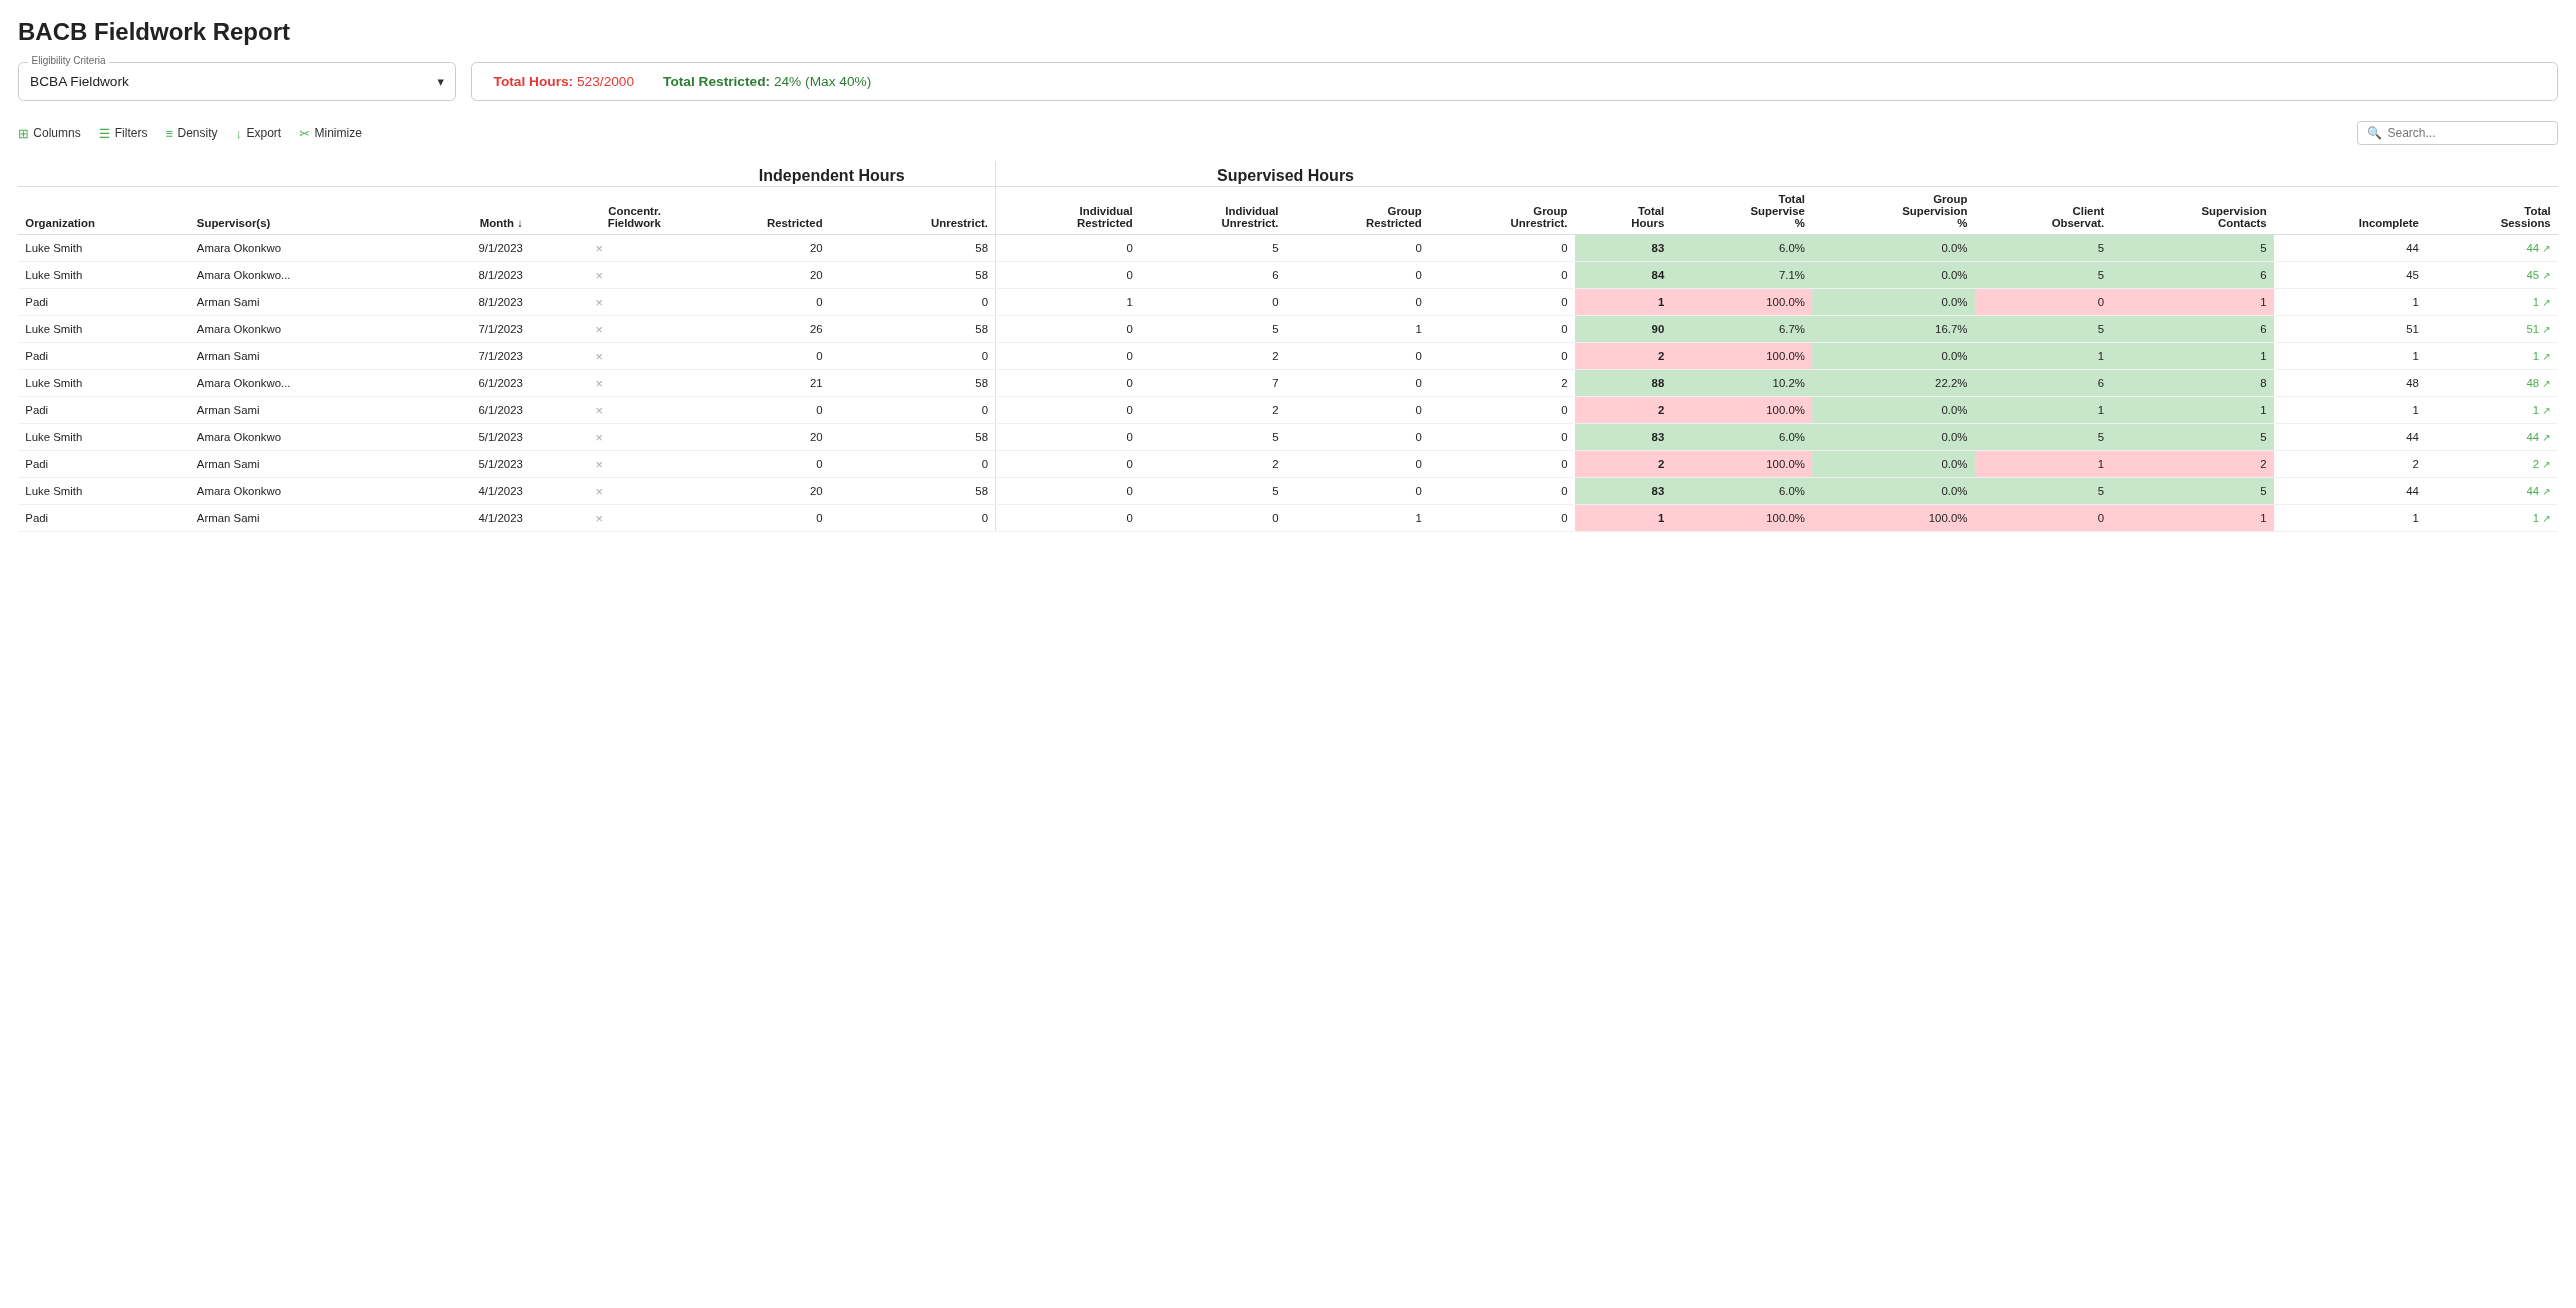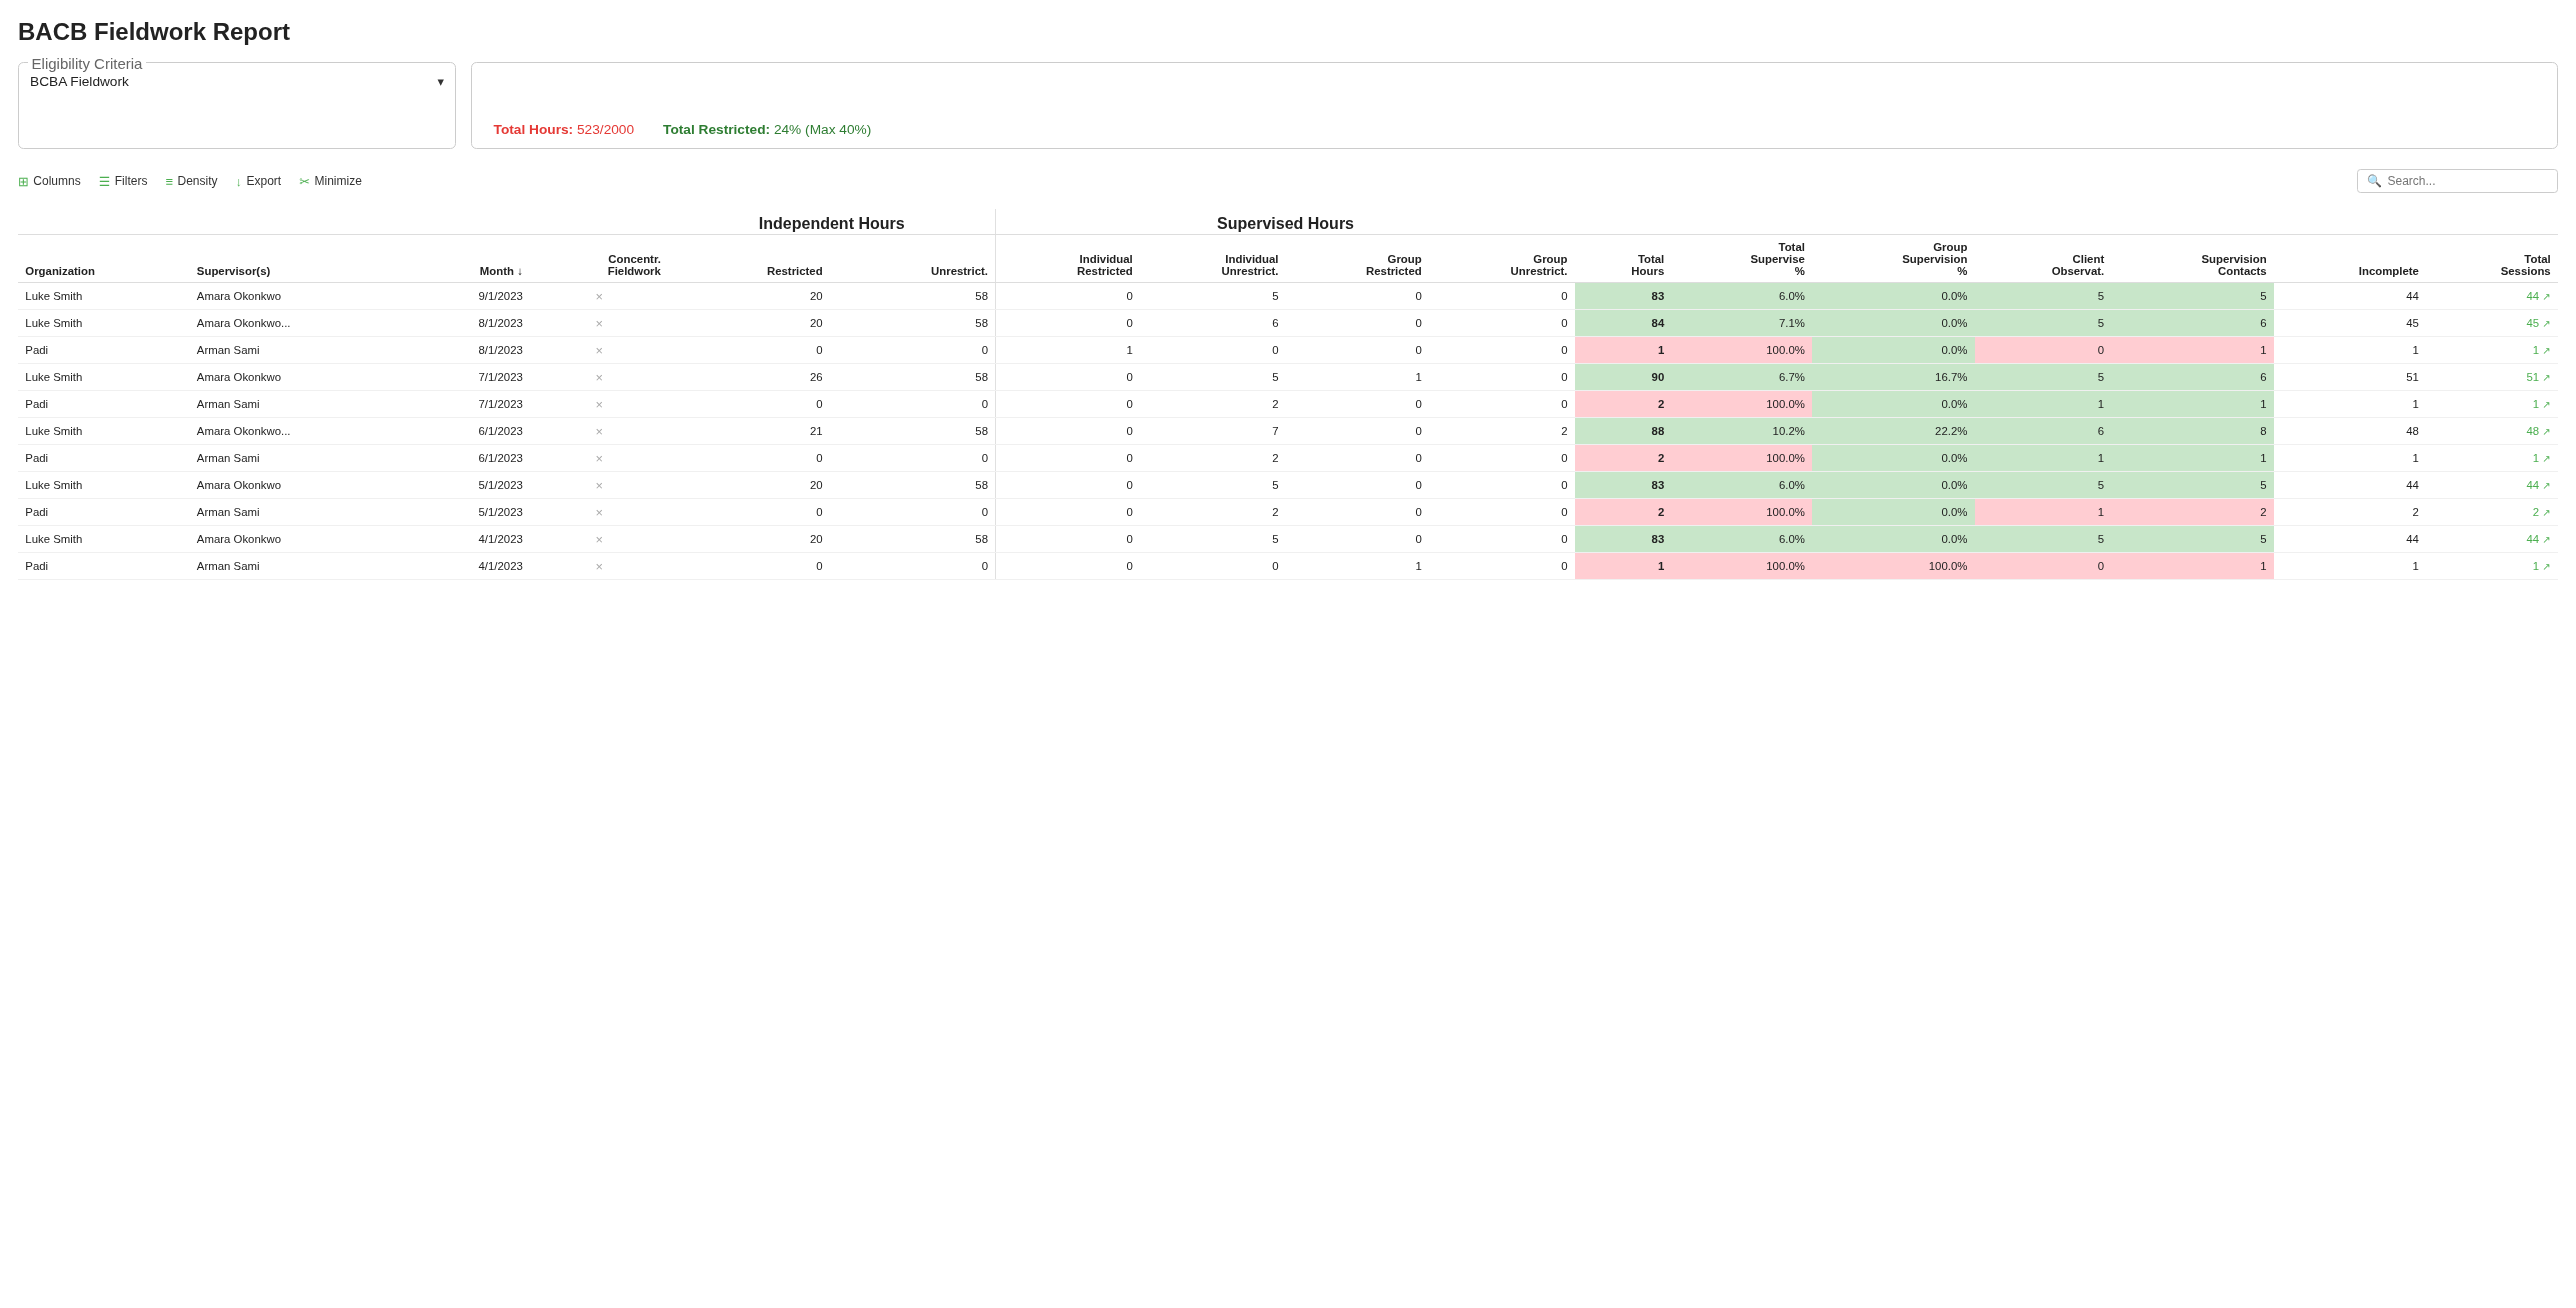--- a/index.html
+++ b/index.html
@@ -1,24 +1,24 @@
 <!DOCTYPE html>
 <html style="font-size:14.6px"><head>
   <meta charset="utf-8">
   <style>
     * { box-sizing: border-box; margin: 0; padding: 0; }
     body { font-family: -apple-system, BlinkMacSystemFont, 'Segoe UI', sans-serif; font-size: 12px; background: #fff; color: #222; padding: 18px; }
     h1 { font-size: 24px; font-weight: 700; margin-bottom: 16.4px; }
     .top-row { display: flex; gap: 14.6px; align-items: stretch; margin-bottom: 14.6px; }
     .eligibility-box { border: 0.9px solid #ccc; border-radius: 5.5px; padding: 7.3px 11px; flex: 0 0 438px; position: relative; }
-    .eligibility-label { position: absolute; top: -8.2px; left: 9px; background: #fff; font-size: 15px; color: #666; padding: 0 3.6px; }
+    .eligibility-label { position: absolute; top: -8.2px; left: 9px; background: #fff; font-size: 10px; color: #666; padding: 0 3.6px; }
     .eligibility-select { display: flex; align-items: flex-end; justify-content: space-between; font-size: 13.7px; cursor: pointer; padding: 3.6px 0; }
     .eligibility-select .chevron { color: #333; font-size: 12.8px; }
     .summary-box { border: 0.9px solid #ccc; border-radius: 5.5px; padding: 11px 22px; display: flex; align-items: center; gap: 29px; flex: 1; }
-    .summary-item { font-size: 13.7px; margin-top: 48px; }
+    .summary-item { font-size: 13.7px; }
     .summary-label { font-weight: 700; color: #e53935; }
     .summary-value { color: #e53935; }
     .summary-label-green { font-weight: 700; color: #2e7d32; }
     .summary-value-green { color: #2e7d32; }
     .toolbar { display: flex; align-items: center; gap: 18px; margin-bottom: 11px; padding: 5.5px 0; }
     .toolbar-btn { display: flex; align-items: center; gap: 4.6px; cursor: pointer; font-size: 12px; color: #333; background: none; border: none; }
     .toolbar-btn .icon { color: #4caf50; font-size: 12.8px; }
     .search-box { margin-left: auto; display: flex; align-items: center; border: 0.9px solid #ccc; border-radius: 3.6px; padding: 3.6px 9px; gap: 5.5px; width: 201px; }
     .search-box input { border: none; outline: none; font-size: 12px; width: 100%; color: #999; }
     .table-container { overflow-x: auto; }

